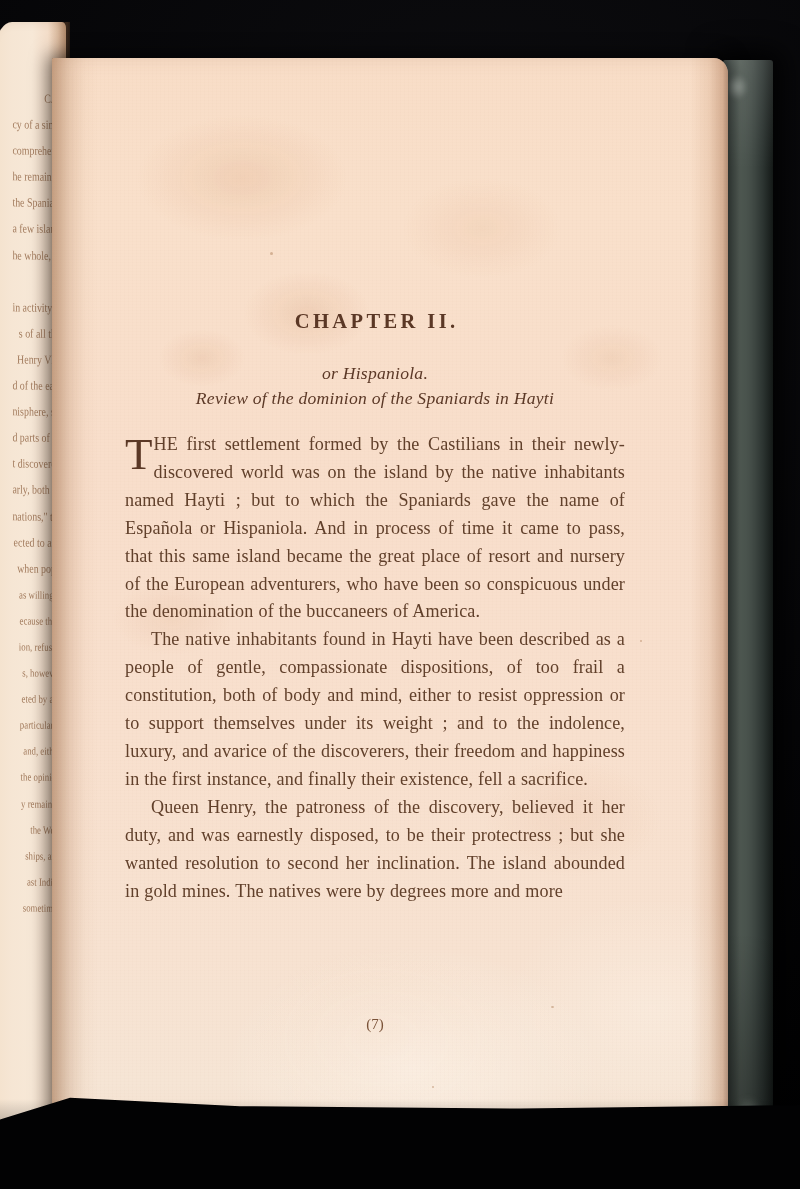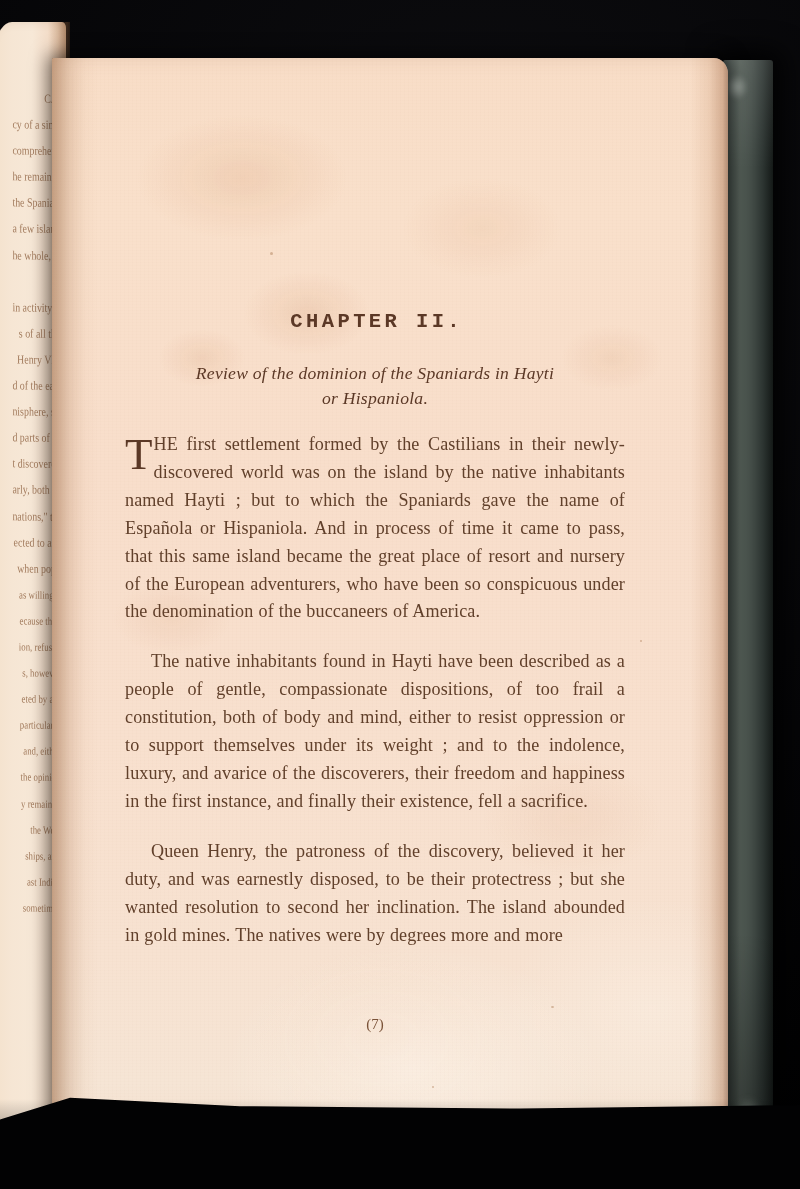--- a/index.html
+++ b/index.html
@@ -249,21 +249,21 @@
   .textblock {
     position: absolute;
     left: 125px;
     top: 310px;
     width: 500px;
     color: #5e3b27;
   }
 
   .chapter-title {
     text-align: center;
-    font-family: Liberation Mono, monospace;
+    font-family: Liberation Serif, serif;
     font-size: 20.5px;
     letter-spacing: 3.4px;
     color: #5b3826;
     margin: 0 0 28px 0;
     text-indent: 3.4px;
   }
 
   .chapter-subtitle {
     text-align: center;
     font-family: "Liberation Serif", serif;
@@ -279,21 +279,21 @@
   .body-para {
     font-family: "Liberation Serif", serif;
     font-size: 18.1px;
     line-height: 27.9px;
     color: #61402b;
     text-align: justify;
     margin: 0;
     letter-spacing: 0.12px;
     word-spacing: 0.4px;
   }
-  .body-para + .body-para { text-indent: 26px; margin-top: 22px; }
+  .body-para + .body-para { text-indent: 26px; }
 
   .para-first { position: relative; }
 
   
   .dropcap {
     float: left;
     font-family: "Liberation Serif", serif;
     font-size: 45px;
     line-height: 40px;
     margin: 3px 1px -6px 0;
@@ -386,22 +386,22 @@
   <div class="stains-light"></div>
   <div class="grain"></div>
   <div class="recto-gutter"></div>
   <div class="recto-foreedge"></div>
 
   <div class="textblock">
 
     <h1 class="chapter-title">CHAPTER II.</h1>
 
     <div class="chapter-subtitle">
+      <span class="sub-line">or Hispaniola.</span>
       <span class="sub-line">Review of the dominion of the Spaniards in Hayti</span>
-      <span class="sub-line">or Hispaniola.</span>
     </div>
 
     <p class="body-para para-first"><span class="dropcap">T</span><span class="lead-run">HE first settlement formed by the Castilians in their newly-discovered world was on the island by the native inhabitants named Hayti ; but to which the Spaniards gave the name of Española or Hispaniola.  And in process of time it came to pass, that this same island became the great place of resort and nursery of the European adventurers, who have been so conspicuous under the denomination of the buccaneers of America.</span></p>
 
     <p class="body-para">The native inhabitants found in Hayti have been described as a people of gentle, compassionate dispositions, of too frail a constitution, both of body and mind, either to resist oppression or to support themselves under its weight ; and to the indolence, luxury, and avarice of the discoverers, their freedom and happiness in the first instance, and finally their existence, fell a sacrifice.</p>
 
     <p class="body-para">Queen Henry, the patroness of the discovery, believed it her duty, and was earnestly disposed, to be their protectress ; but she wanted resolution to second her inclination.  The island abounded in gold mines.  The natives were by degrees more and more</p>
 
   </div>
 

